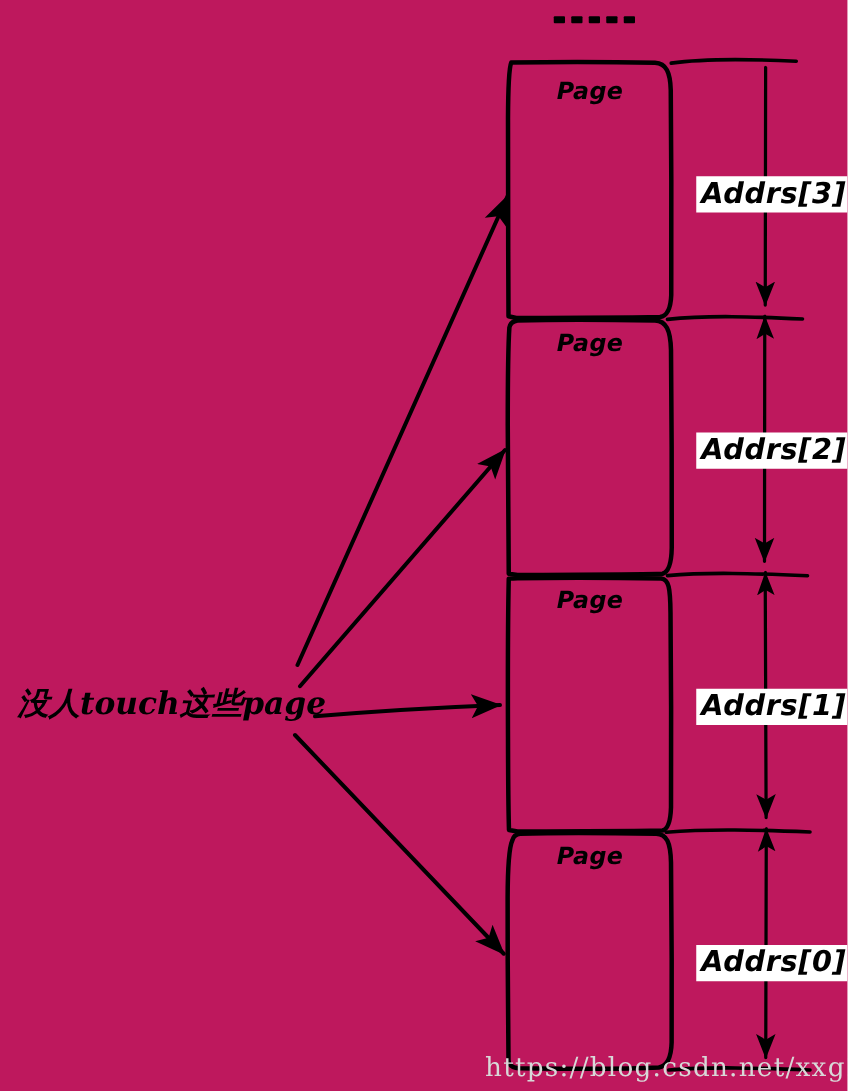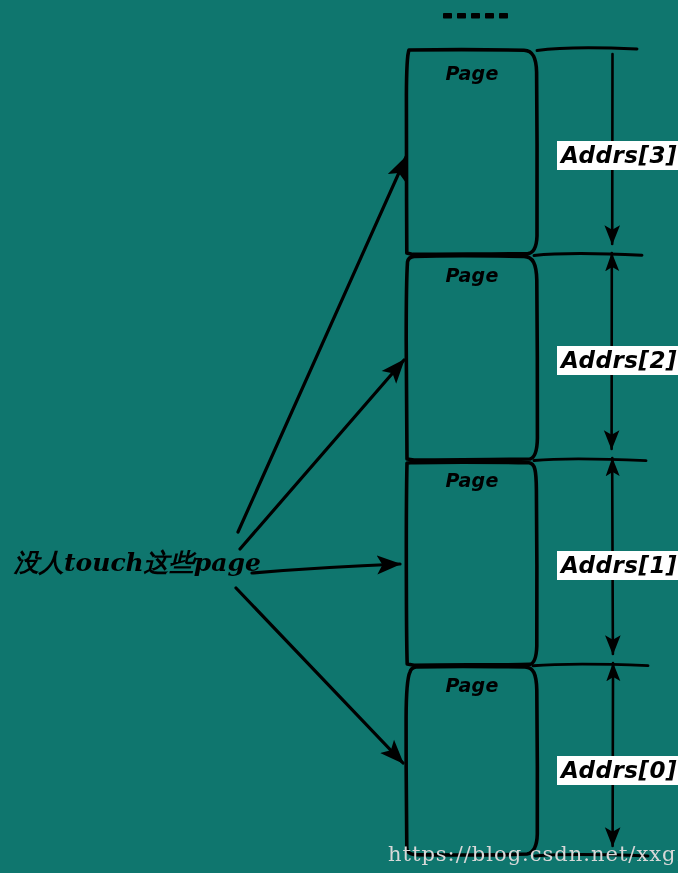--- a/index.html
+++ b/index.html
@@ -8,21 +8,21 @@
     padding: 0;
     background: #ffffff;
   }
   body {
     font-family: "DejaVu Sans", sans-serif;
   }
   #canvas {
     position: relative;
     width: 678px;
     height: 873px;
-    background: #0f766e;
+    background: #be185d;
     overflow: hidden;
   }
   #canvas svg {
     position: absolute;
     left: 0;
     top: 0;
     width: 678px;
     height: 873px;
   }
   .label {

